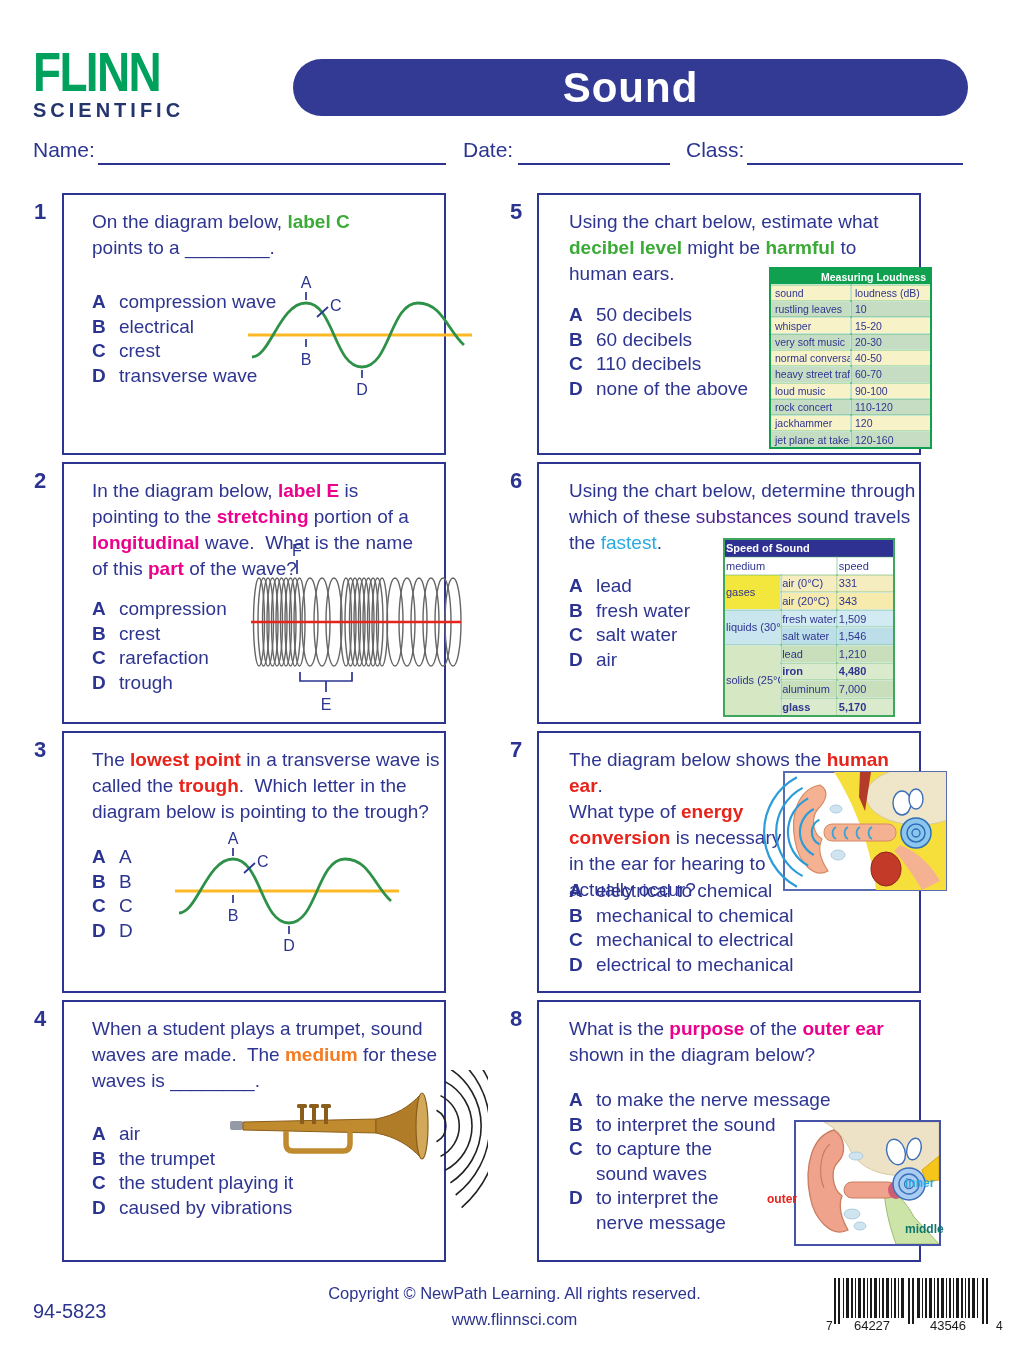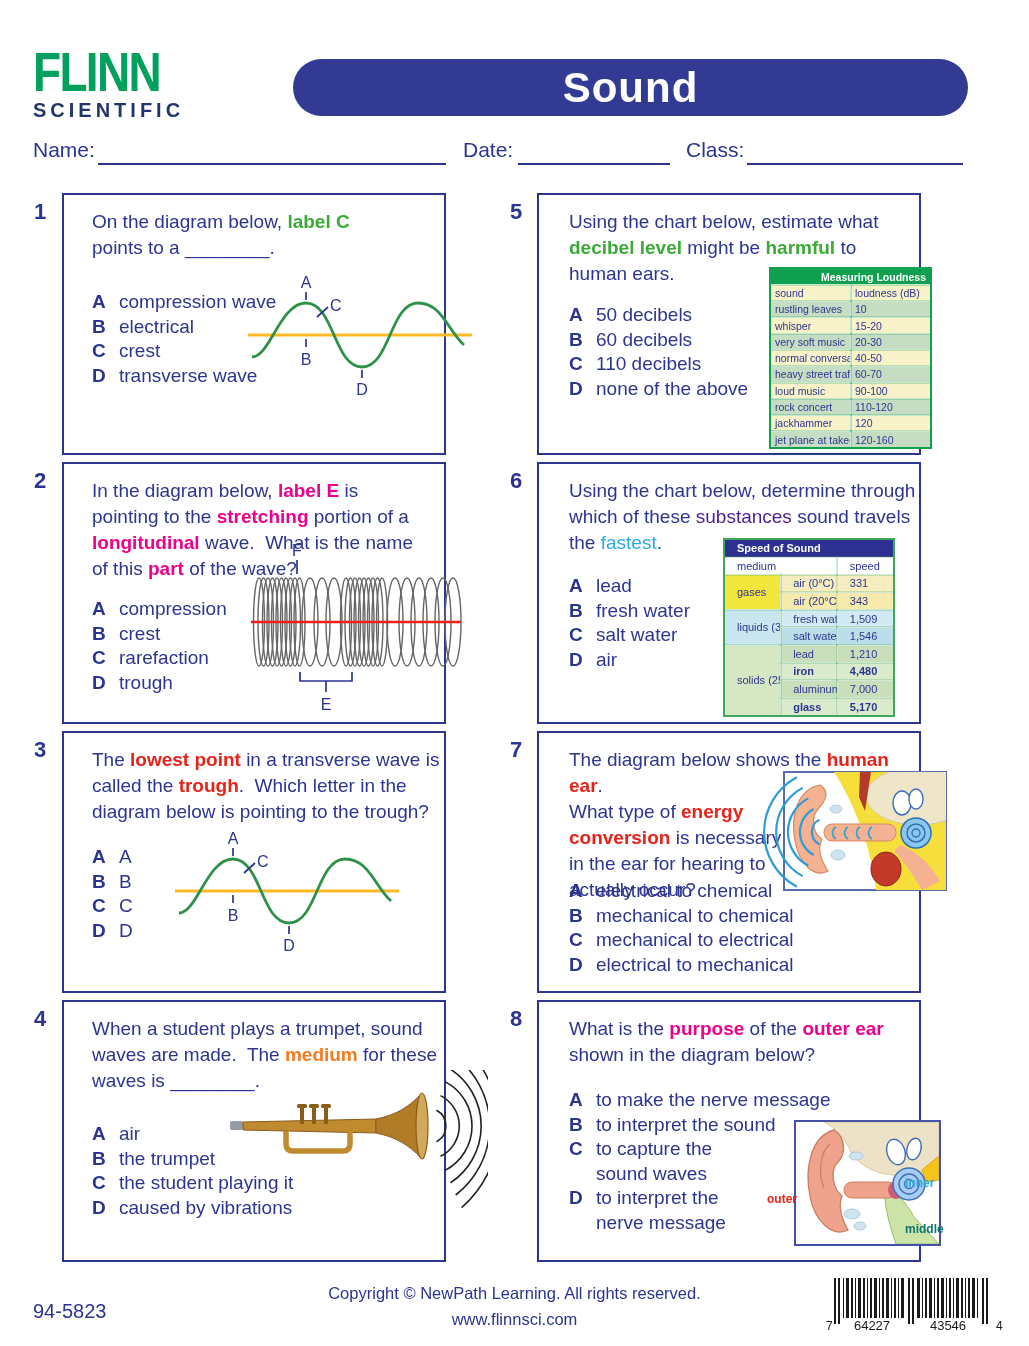--- a/index.html
+++ b/index.html
@@ -29,21 +29,21 @@
   svg text{font-family:"Liberation Sans",sans-serif;}
   
   table.ml{border-collapse:collapse;width:163px;table-layout:fixed;background:#fff;border:2px solid #0FA14F;}
   table.ml td{border:1px solid #fff;outline:1px solid rgba(15,161,79,.25);font-size:10.5px;color:#2E3590;padding:1px 4px;height:13.3px;overflow:hidden;white-space:nowrap;}
   .ml-title td{background:#0FA14F;color:#fff !important;font-weight:700;font-size:11px;height:14px;text-align:right;}
   .ml-head td{background:#F7F2C7;}
   .ml-odd td{background:#C6DDC3;}
   .ml-even td{background:#F7F2C7;}
   
   table.sos{border-collapse:collapse;width:172px;table-layout:fixed;background:#fff;border:2px solid #3FA75C;}
-  table.sos td{border:1px solid #fff;outline:.5px solid rgba(63,167,92,.25);font-size:11px;color:#2E3590;padding:1px 12px;height:14.6px;overflow:hidden;white-space:nowrap;margin-left:40px;}
+  table.sos td{border:1px solid #fff;outline:.5px solid rgba(63,167,92,.25);font-size:11px;color:#2E3590;padding:1px 1px;height:14.6px;overflow:hidden;white-space:nowrap;margin-left:40px;}
   .sos-title td{background:#2E3192;color:#fff !important;font-weight:700;font-size:12px;height:16px;}
   .sos-head td{background:#fff;}
   td.gas{background:#F3E63C;}
   td.gasr1{background:#F5EDC0;}
   td.gasr2{background:#F6EBAC;}
   td.liq{background:#C9E6EF;}
   td.liqr1{background:#D2EAF2;}
   td.liqr2{background:#BBDEE9;}
   td.sol{background:#D6E7C4;}
   td.solr1{background:#C9DFBC;}

